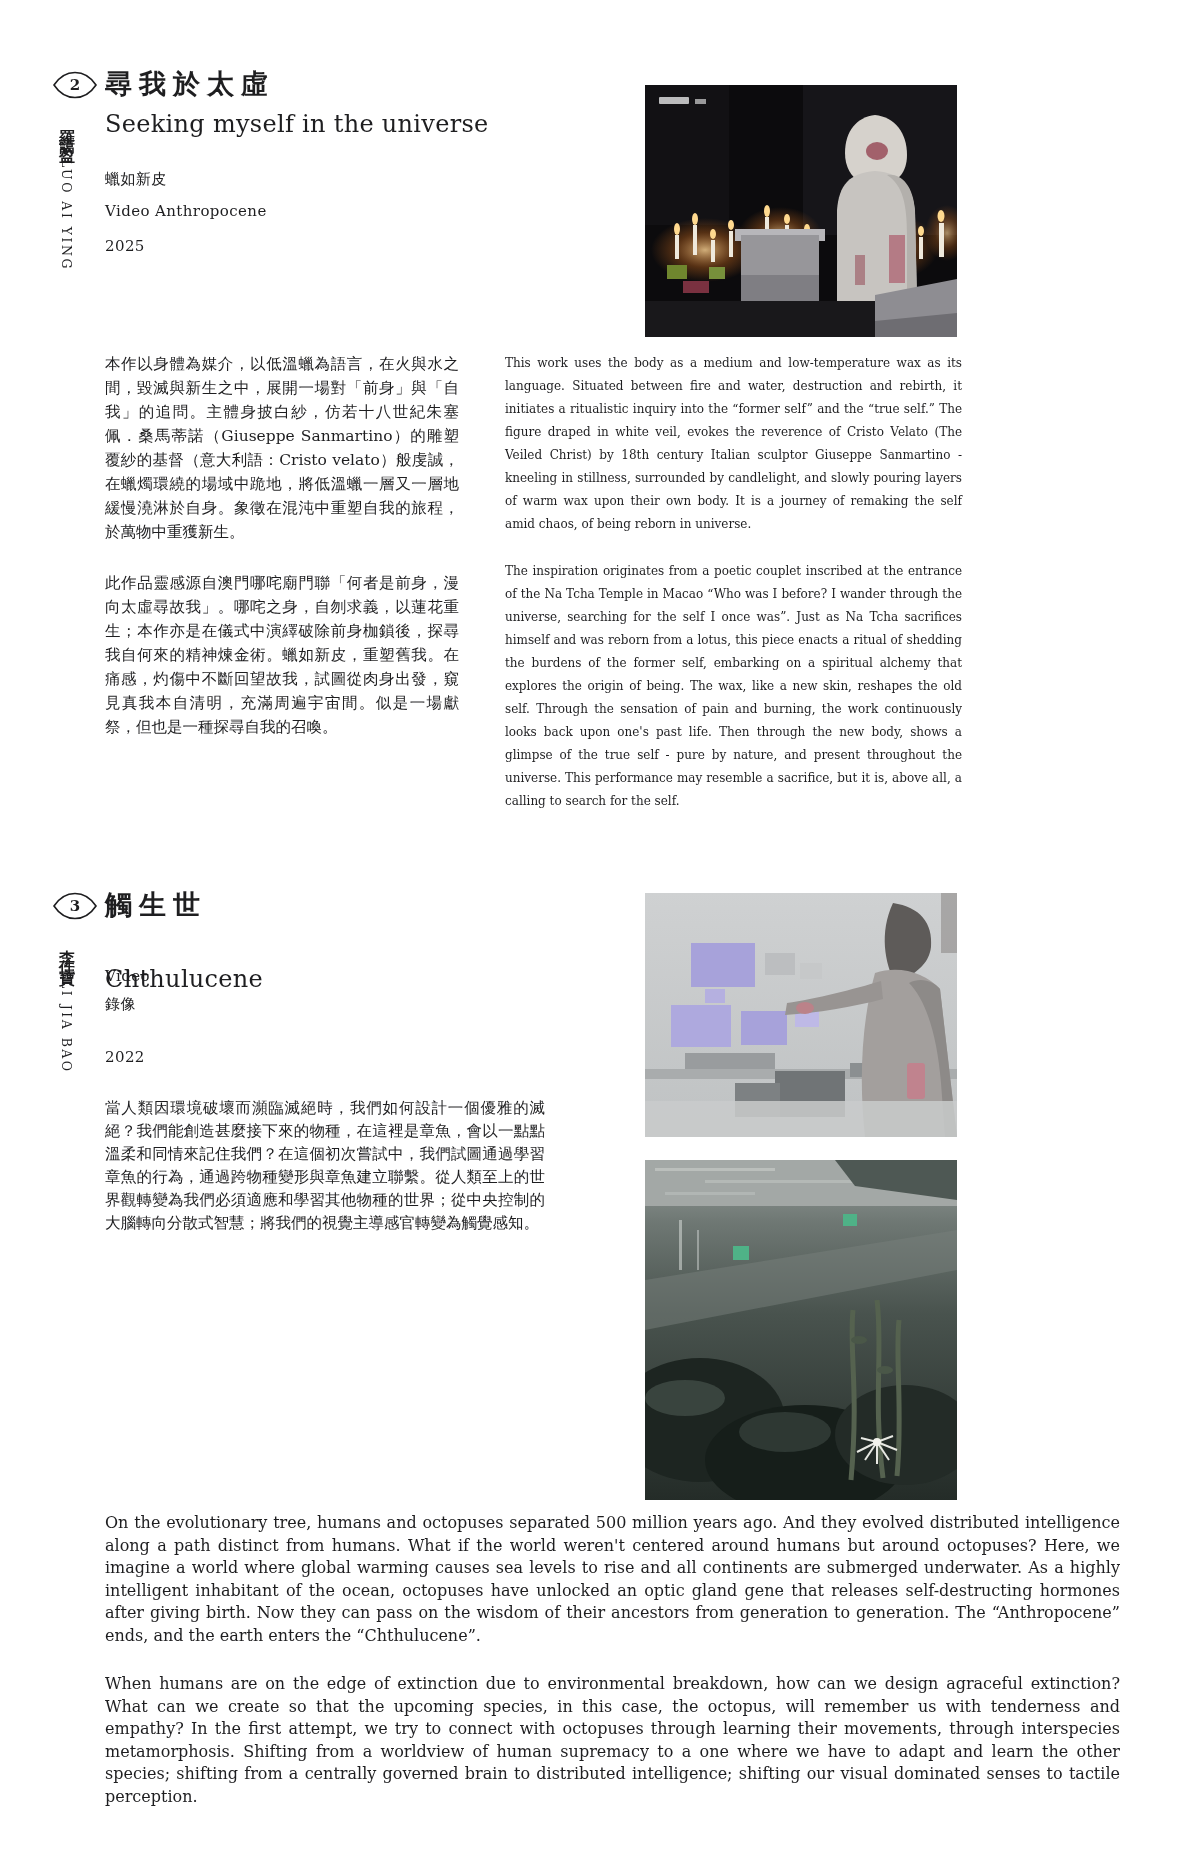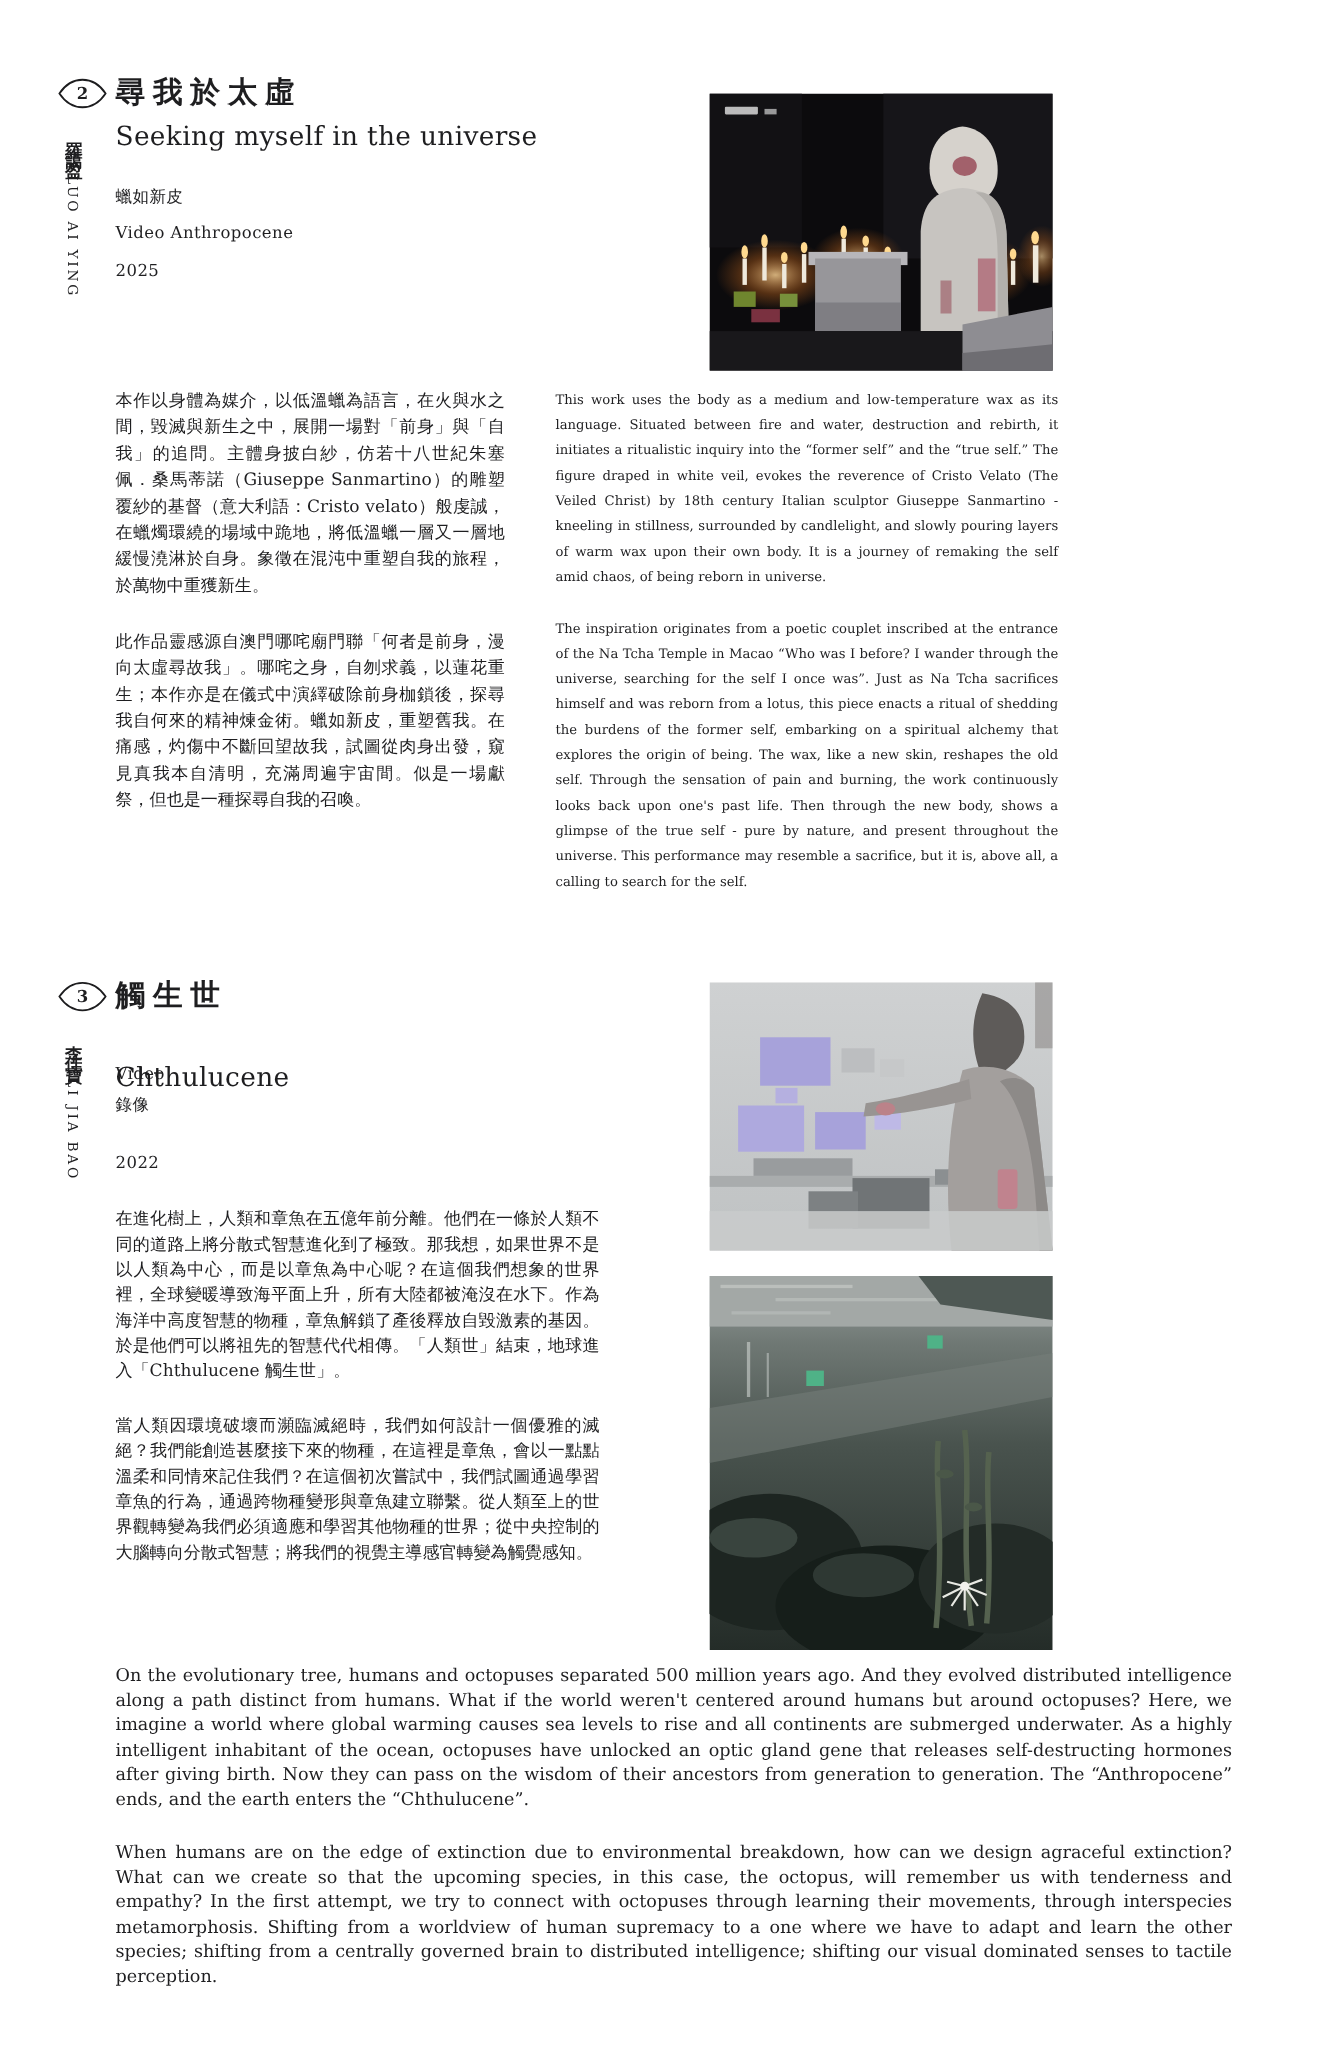--- a/index.html
+++ b/index.html
@@ -254,21 +254,20 @@
         <path d="M0,0 L12,18"></path>
           <path d="M0,0 L20,8"></path>
           <path d="M0,0 L16,-6"></path>
           <path d="M0,0 L-16,-4"></path>
       </g>
       <circle cx="232" cy="282" r="4" fill="#f2f2ec"></circle>
     </svg>
   </div>
 
   <div class="abs zh-col tight" style="left:105px;top:1097px;width:440px;">
-    <p>在進化樹上，人類和章魚在五億年前分離。他們在一條於人類不同的道路上將分散式智慧進化到了極致。那我想，如果世界不是以人類為中心，而是以章魚為中心呢？在這個我們想象的世界裡，全球變暖導致海平面上升，所有大陸都被淹沒在水下。作為海洋中高度智慧的物種，章魚解鎖了產後釋放自毀激素的基因。於是他們可以將祖先的智慧代代相傳。「人類世」結束，地球進入「Chthulucene 觸生世」。</p>
     <p>當人類因環境破壞而瀕臨滅絕時，我們如何設計一個優雅的滅絕？我們能創造甚麼接下來的物種，在這裡是章魚，會以一點點溫柔和同情來記住我們？在這個初次嘗試中，我們試圖通過學習章魚的行為，通過跨物種變形與章魚建立聯繫。從人類至上的世界觀轉變為我們必須適應和學習其他物種的世界；從中央控制的大腦轉向分散式智慧；將我們的視覺主導感官轉變為觸覺感知。</p>
   </div>
 
   <div class="abs bottom-en" style="left:105px;top:1512px;width:1015px;">
     <p>On the evolutionary tree, humans and octopuses separated 500 million years ago. And they evolved distributed intelligence along a path distinct from humans. What if the world weren't centered around humans but around octopuses? Here, we imagine a world where global warming causes sea levels to rise and all continents are submerged underwater. As a highly intelligent inhabitant of the ocean, octopuses have unlocked an optic gland gene that releases self-destructing hormones after giving birth. Now they can pass on the wisdom of their ancestors from generation to generation. The “Anthropocene” ends, and the earth enters the “Chthulucene”.</p>
     <p>When humans are on the edge of extinction due to environmental breakdown, how can we design agraceful extinction? What can we create so that the upcoming species, in this case, the octopus, will remember us with tenderness and empathy? In the first attempt, we try to connect with octopuses through learning their movements, through interspecies metamorphosis. Shifting from a worldview of human supremacy to a one where we have to adapt and learn the other species; shifting from a centrally governed brain to distributed intelligence; shifting our visual dominated senses to tactile perception.</p>
   </div>
 
 </div>
 

